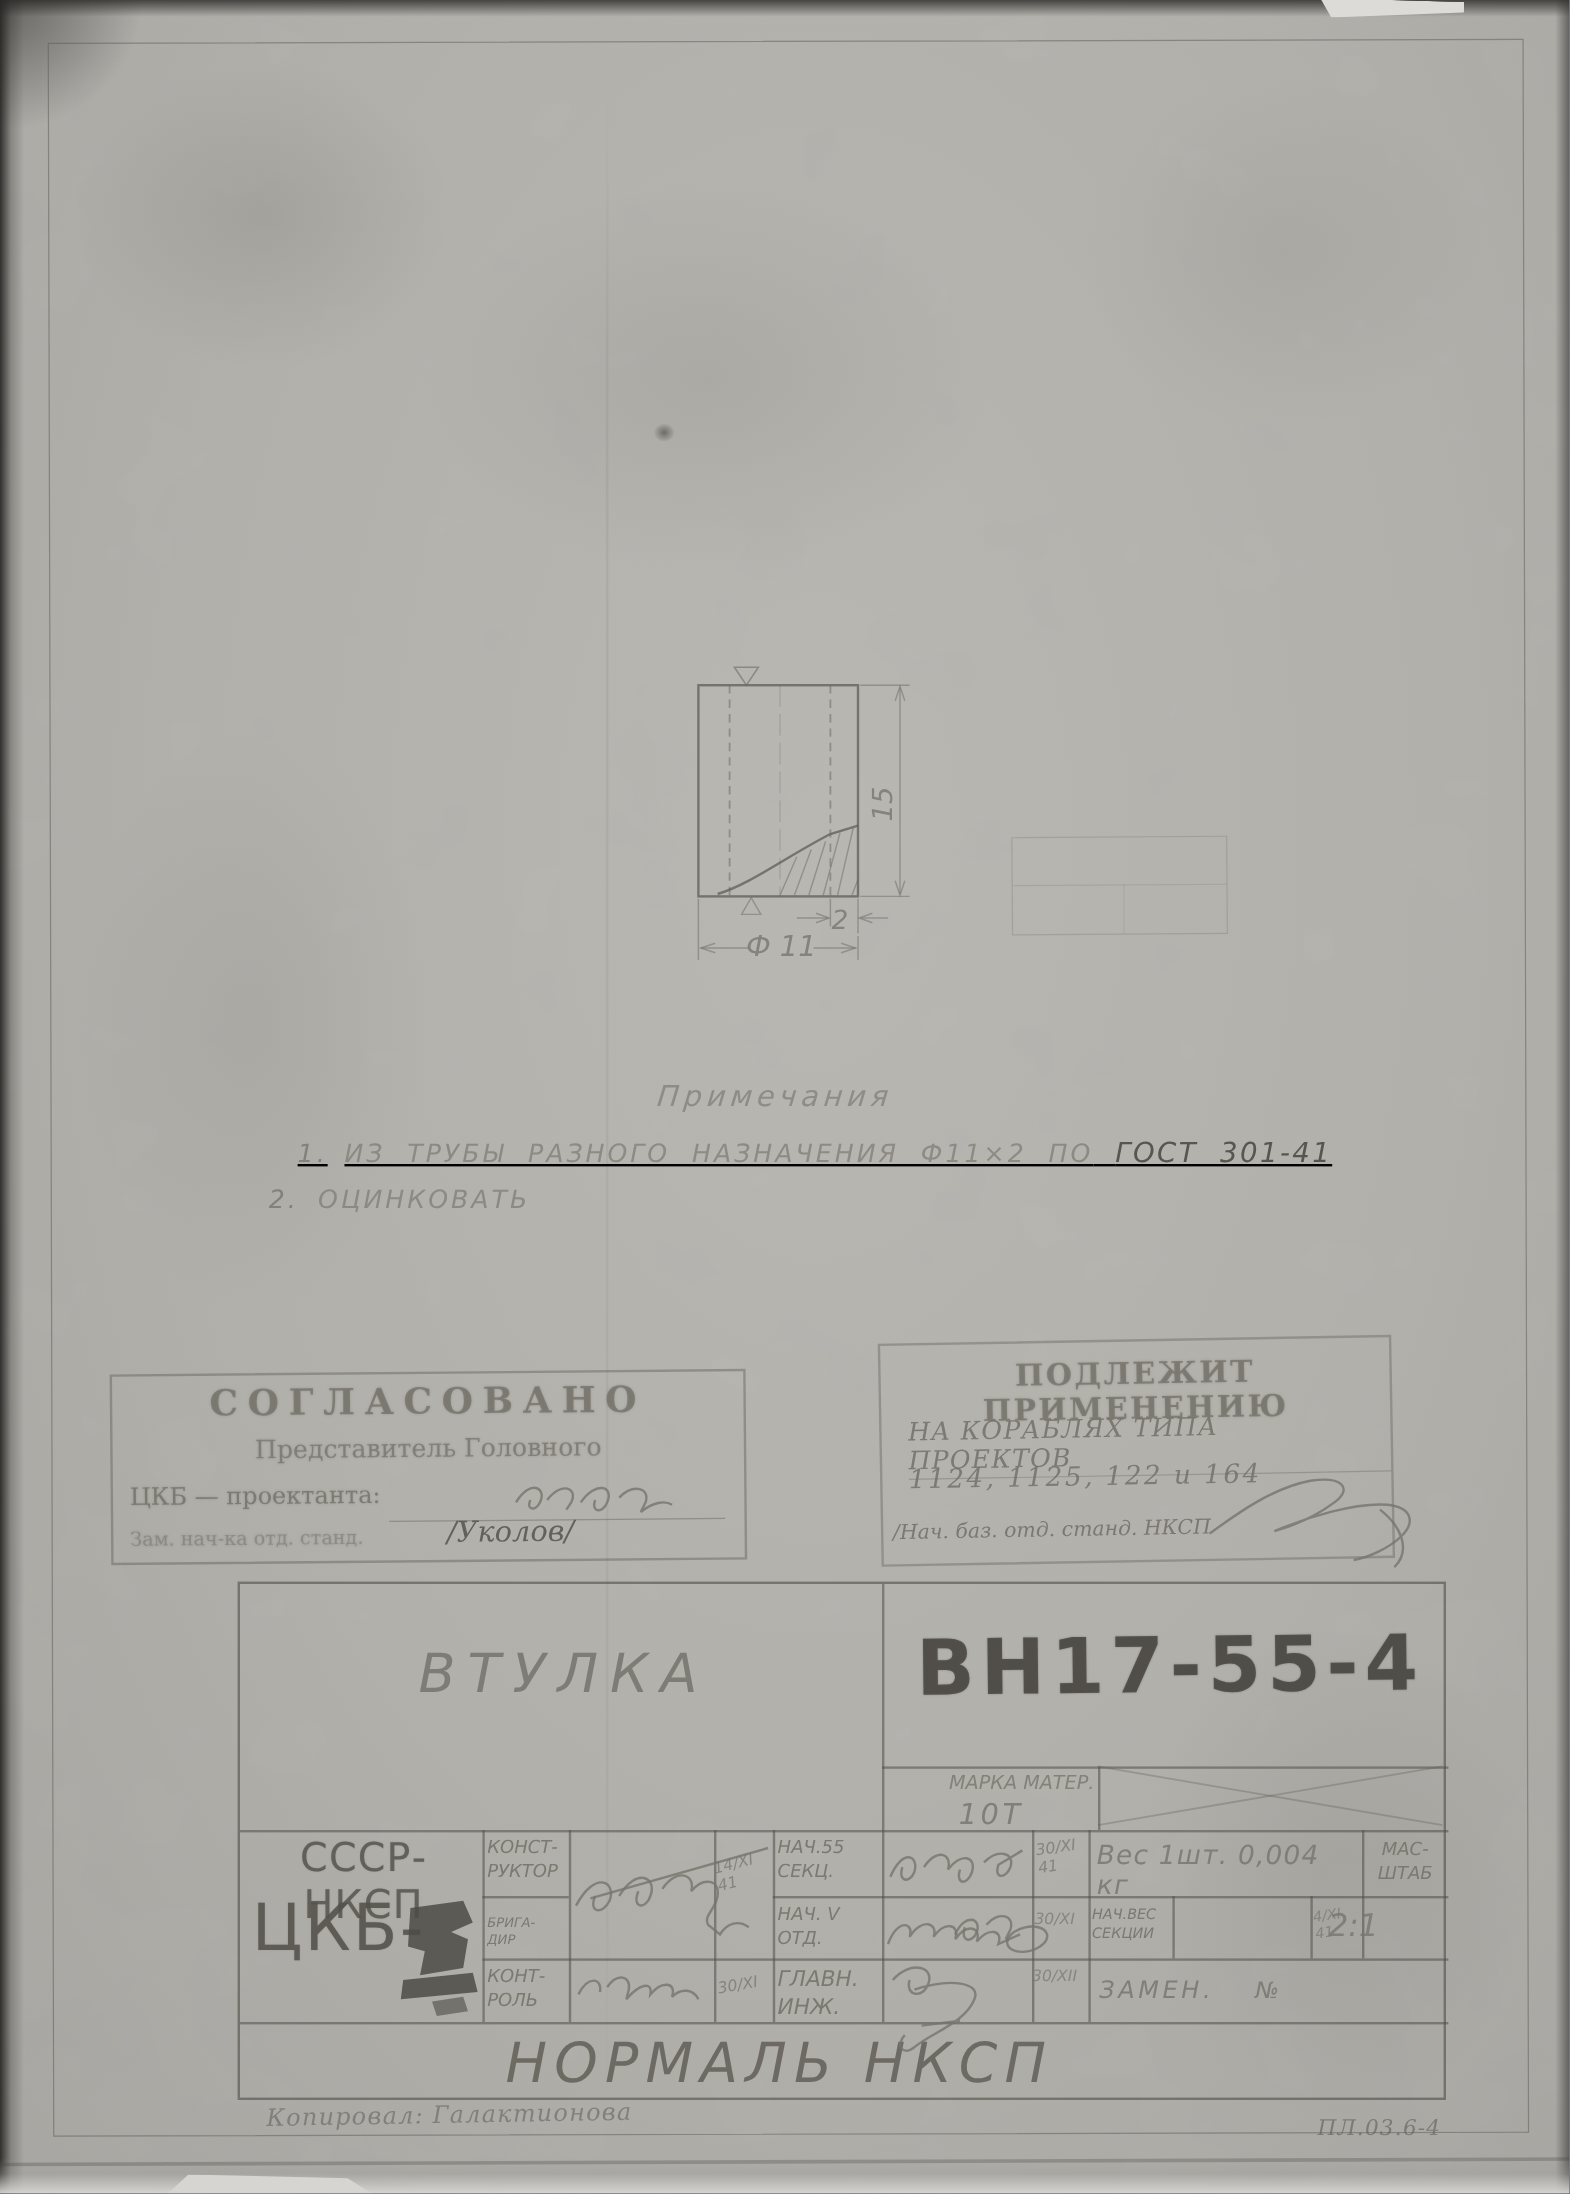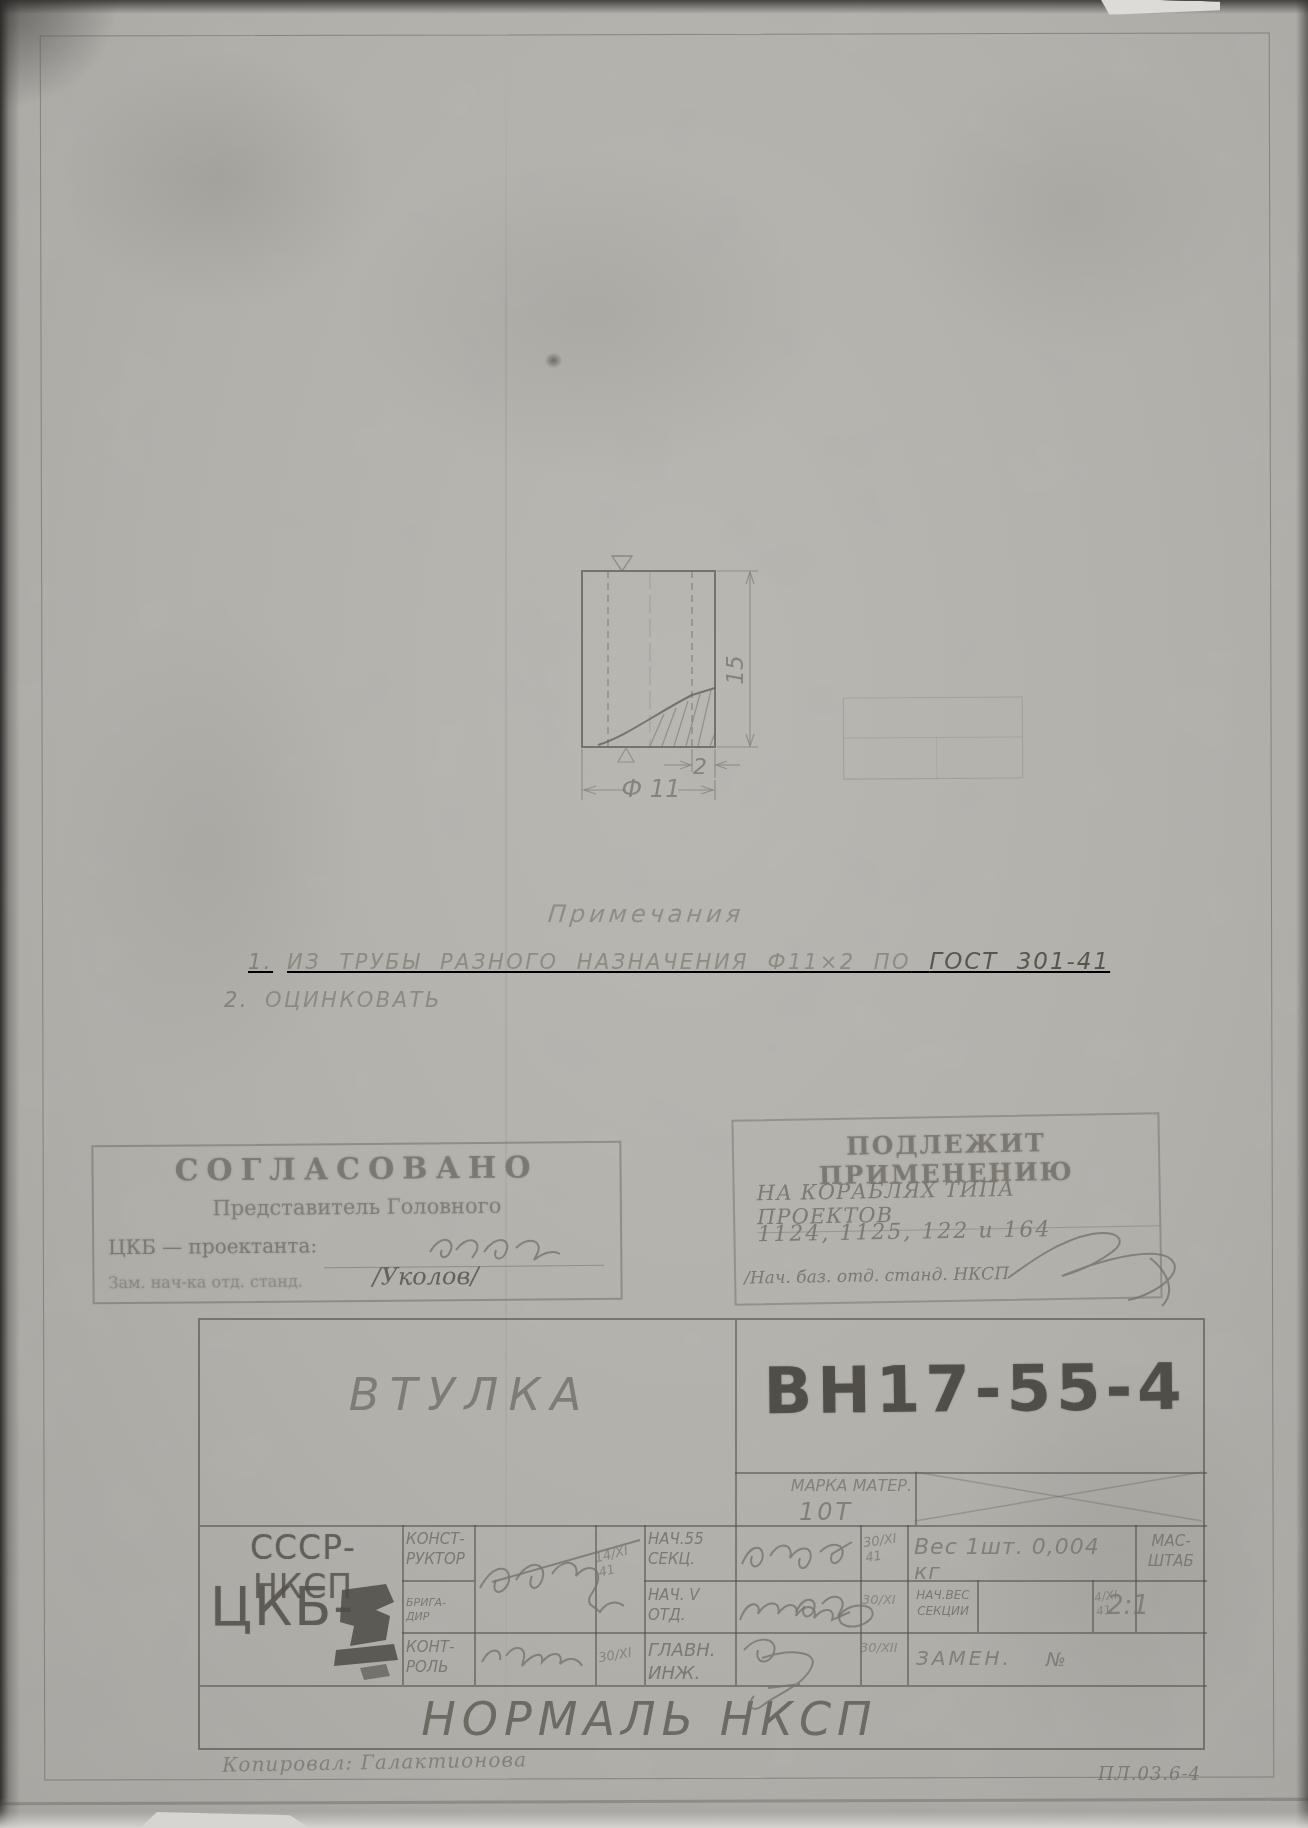--- a/index.html
+++ b/index.html
@@ -208,21 +208,21 @@
 
     <div class="tbl-cell hand pre" style="left:664px;top:212px;width:44px;font-size:13px;transform:rotate(-8deg);color:rgba(120,117,110,0.75);">30/XI
 41</div>
     <div class="tbl-cell hand" style="left:662px;top:272px;width:46px;font-size:13px;color:rgba(120,117,110,0.7);">30/XI</div>
     <div class="tbl-cell hand" style="left:660px;top:320px;width:48px;font-size:13px;color:rgba(120,117,110,0.7);">30/XII</div>
 
     <div class="tbl-cell hand" style="left:714px;top:214px;width:218px;font-size:22px;letter-spacing:1px;color:rgba(122,119,111,0.85);">Вес 1шт. 0,004 кг</div>
     <div class="tbl-cell hand pre" style="left:937px;top:212px;width:68px;text-align:center;font-size:15px;line-height:1.3;">МАС-
 ШТАБ</div>
     <div class="tbl-cell hand" style="left:894px;top:270px;width:68px;text-align:center;font-size:26px;color:rgba(120,117,110,0.8);">2:1</div>
-    <div class="tbl-cell hand pre" style="left:710px;top:268px;width:66px;font-size:12px;line-height:1.3;text-align:center;">НАЧ.ВЕС
+    <div class="tbl-cell hand pre" style="left:710px;top:268px;width:66px;font-size:12px;line-height:1.3;">НАЧ.ВЕС
 СЕКЦИИ</div>
     <div class="tbl-cell hand pre" style="left:895px;top:268px;width:38px;font-size:12px;transform:rotate(-8deg);color:rgba(120,117,110,0.7);">4/XI
 41</div>
 
     <div class="tbl-cell hand" style="left:716px;top:326px;font-size:20px;letter-spacing:3px;color:rgba(118,115,107,0.8);">ЗАМЕН.</div>
     <div class="tbl-cell hand" style="left:846px;top:328px;font-size:19px;color:rgba(118,115,107,0.8);">№</div>
 
     <div class="tbl-cell hand" style="left:0;top:372px;width:1007px;padding-right:108px;box-sizing:border-box;text-align:center;
                 font-size:46px;letter-spacing:6px;color:rgba(100,97,89,0.88);">НОРМАЛЬ  НКСП</div>
   </div>

